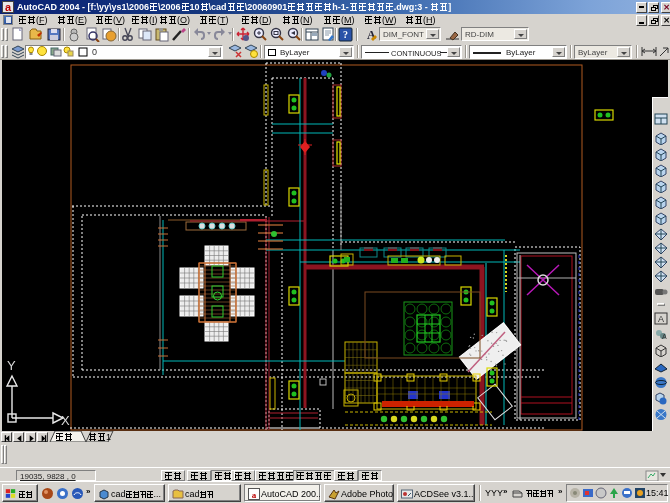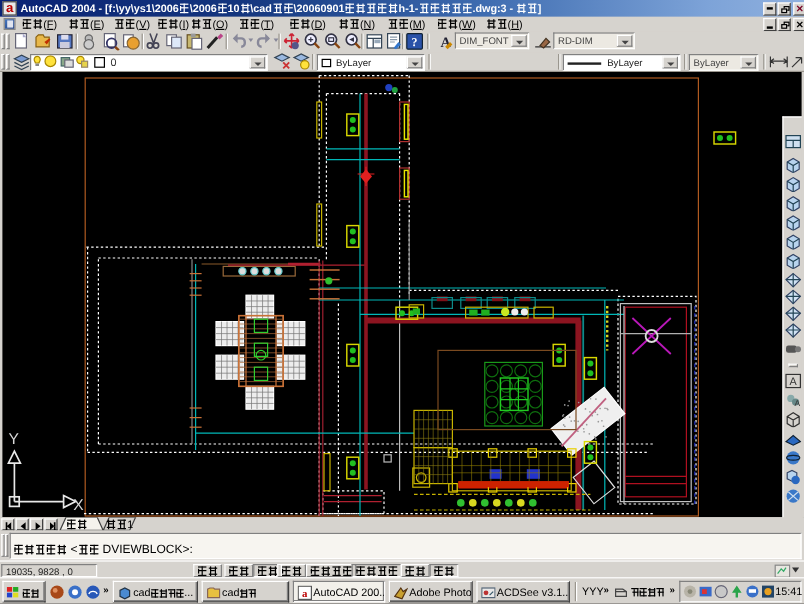--- a/index.html
+++ b/index.html
@@ -211,20 +211,26 @@
         <path d="M2 4l6-3 6 3-6 3z" fill="#9ab8e0" stroke="#345"></path>
         <circle cx="11" cy="10" r="3.5" fill="#ffe23c" stroke="#a80"></circle>
       </svg></div>
     <div class="vsep" style="left:260px;top:1px;height:13px;"></div>
     <div class="combo" style="left:264px;top:1px;width:90px;background:#fff;color:#222;">
       <span style="position:absolute;left:3px;top:3px;width:8px;height:7px;background:#fff;border:1px solid #000;"></span>
       <span style="position:absolute;left:15px;top:2px;">ByLayer</span>
       <span class="arr"></span>
     </div>
     <div class="vsep" style="left:357px;top:1px;height:13px;"></div>
+    <div class="combo" style="left:361px;top:1px;width:101px;background:#fff;color:#222;">
+      <span style="position:absolute;left:3px;top:6px;width:24px;height:1px;background:#222;"></span>
+      <span style="position:absolute;left:29px;top:2.5px;font-size:7.5px;">CONTINUOUS</span>
+      <span style="position:absolute;left:78px;top:6px;width:7px;height:1px;background:#222;"></span>
+      <span class="arr"></span>
+    </div>
     <div class="vsep" style="left:465px;top:1px;height:13px;"></div>
     <div class="combo" style="left:469px;top:1px;width:98px;background:#fff;color:#222;">
       <span style="position:absolute;left:3px;top:6px;width:28px;height:2px;background:#222;"></span>
       <span style="position:absolute;left:36px;top:2px;">ByLayer</span>
       <span class="arr"></span>
     </div>
     <div class="vsep" style="left:570px;top:1px;height:13px;"></div>
     <div class="combo" style="left:574px;top:1px;width:58px;">
       <span style="position:absolute;left:3px;top:2px;">ByLayer</span>
       <span class="arr"></span>
@@ -664,26 +670,23 @@
     <svg width="75" height="11" viewBox="0 0 75 11" style="position:absolute;left:47px;top:0;">
       <path d="M8 0h26l5 11H3z" fill="#f4f2ec" stroke="#404040"></path>
       <path d="M44 0h22l-5 11H39z" fill="#d6d3ce" stroke="#404040"></path>
     </svg>
     <div style="position:absolute;left:55px;top:1px;color:#000;font-weight:bold;"><span class="z"></span><span class="z z2"></span></div>
     <div style="position:absolute;left:88px;top:1px;color:#000;"><span class="z z2"></span><span class="z z3"></span>1</div>
   </div>
 <div class="abs" style="left:0;top:442px;width:670px;height:25px;background:#d6d3ce;">
 <div class="grip" style="left:1px;top:3px;height:19px;"></div>
 <div class="grip" style="left:4px;top:3px;height:19px;"></div>
-<div style="position:absolute;left:8px;top:2px;width:660px;height:22px;background:#f7f5f0;border:1px solid;border-color:#808080 #fff #fff #808080;color:#000;font-size:10px;">
-<span style="position:absolute;left:2px;top:8px;"><span class="z"></span><span class="z z2"></span><span class="z z3"></span><span class="z"></span><span class="z z2"></span> &lt;<span class="z z3"></span><span class="z"></span> DVIEWBLOCK&gt;:</span>
-    </div>
 </div>
 <div class="abs" style="left:0;top:467px;width:670px;height:14px;background:#d6d3ce;border-top:1px solid #fff;color:#000;">
-    <div style="position:absolute;left:1px;top:2px;width:80px;height:11px;border:1px solid;border-color:#808080 #fff #fff #808080;font-size:8px;padding:1px 0 0 3px;color:#222;">19035, 9828 , 0</div>
+    <div style="position:absolute;left:16px;top:2px;width:80px;height:11px;border:1px solid;border-color:#808080 #fff #fff #808080;font-size:8px;padding:1px 0 0 3px;color:#222;text-decoration:underline;">19035, 9828 , 0</div>
     <div class="sbtn " style="left:161px;"><span class="z"></span><span class="z z2"></span></div>
     <div class="sbtn " style="left:187px;"><span class="z"></span><span class="z z2"></span></div>
     <div class="sbtn dn" style="left:211px;"><span class="z"></span><span class="z z2"></span></div>
     <div class="sbtn " style="left:231px;"><span class="z"></span><span class="z z2"></span></div>
     <div class="sbtn " style="left:255px;"><span class="z"></span><span class="z z2"></span><span class="z z3"></span><span class="z"></span></div>
     <div class="sbtn dn" style="left:293px;"><span class="z"></span><span class="z z2"></span><span class="z z3"></span><span class="z"></span></div>
     <div class="sbtn " style="left:334px;"><span class="z"></span><span class="z z2"></span></div>
     <div class="sbtn dn" style="left:358px;"><span class="z"></span><span class="z z2"></span></div>
     <svg width="14" height="12" viewBox="0 0 14 12" style="position:absolute;left:645px;top:2px;">
       <rect x="1" y="1" width="12" height="10" fill="#e8e6e0" stroke="#888"></rect>

